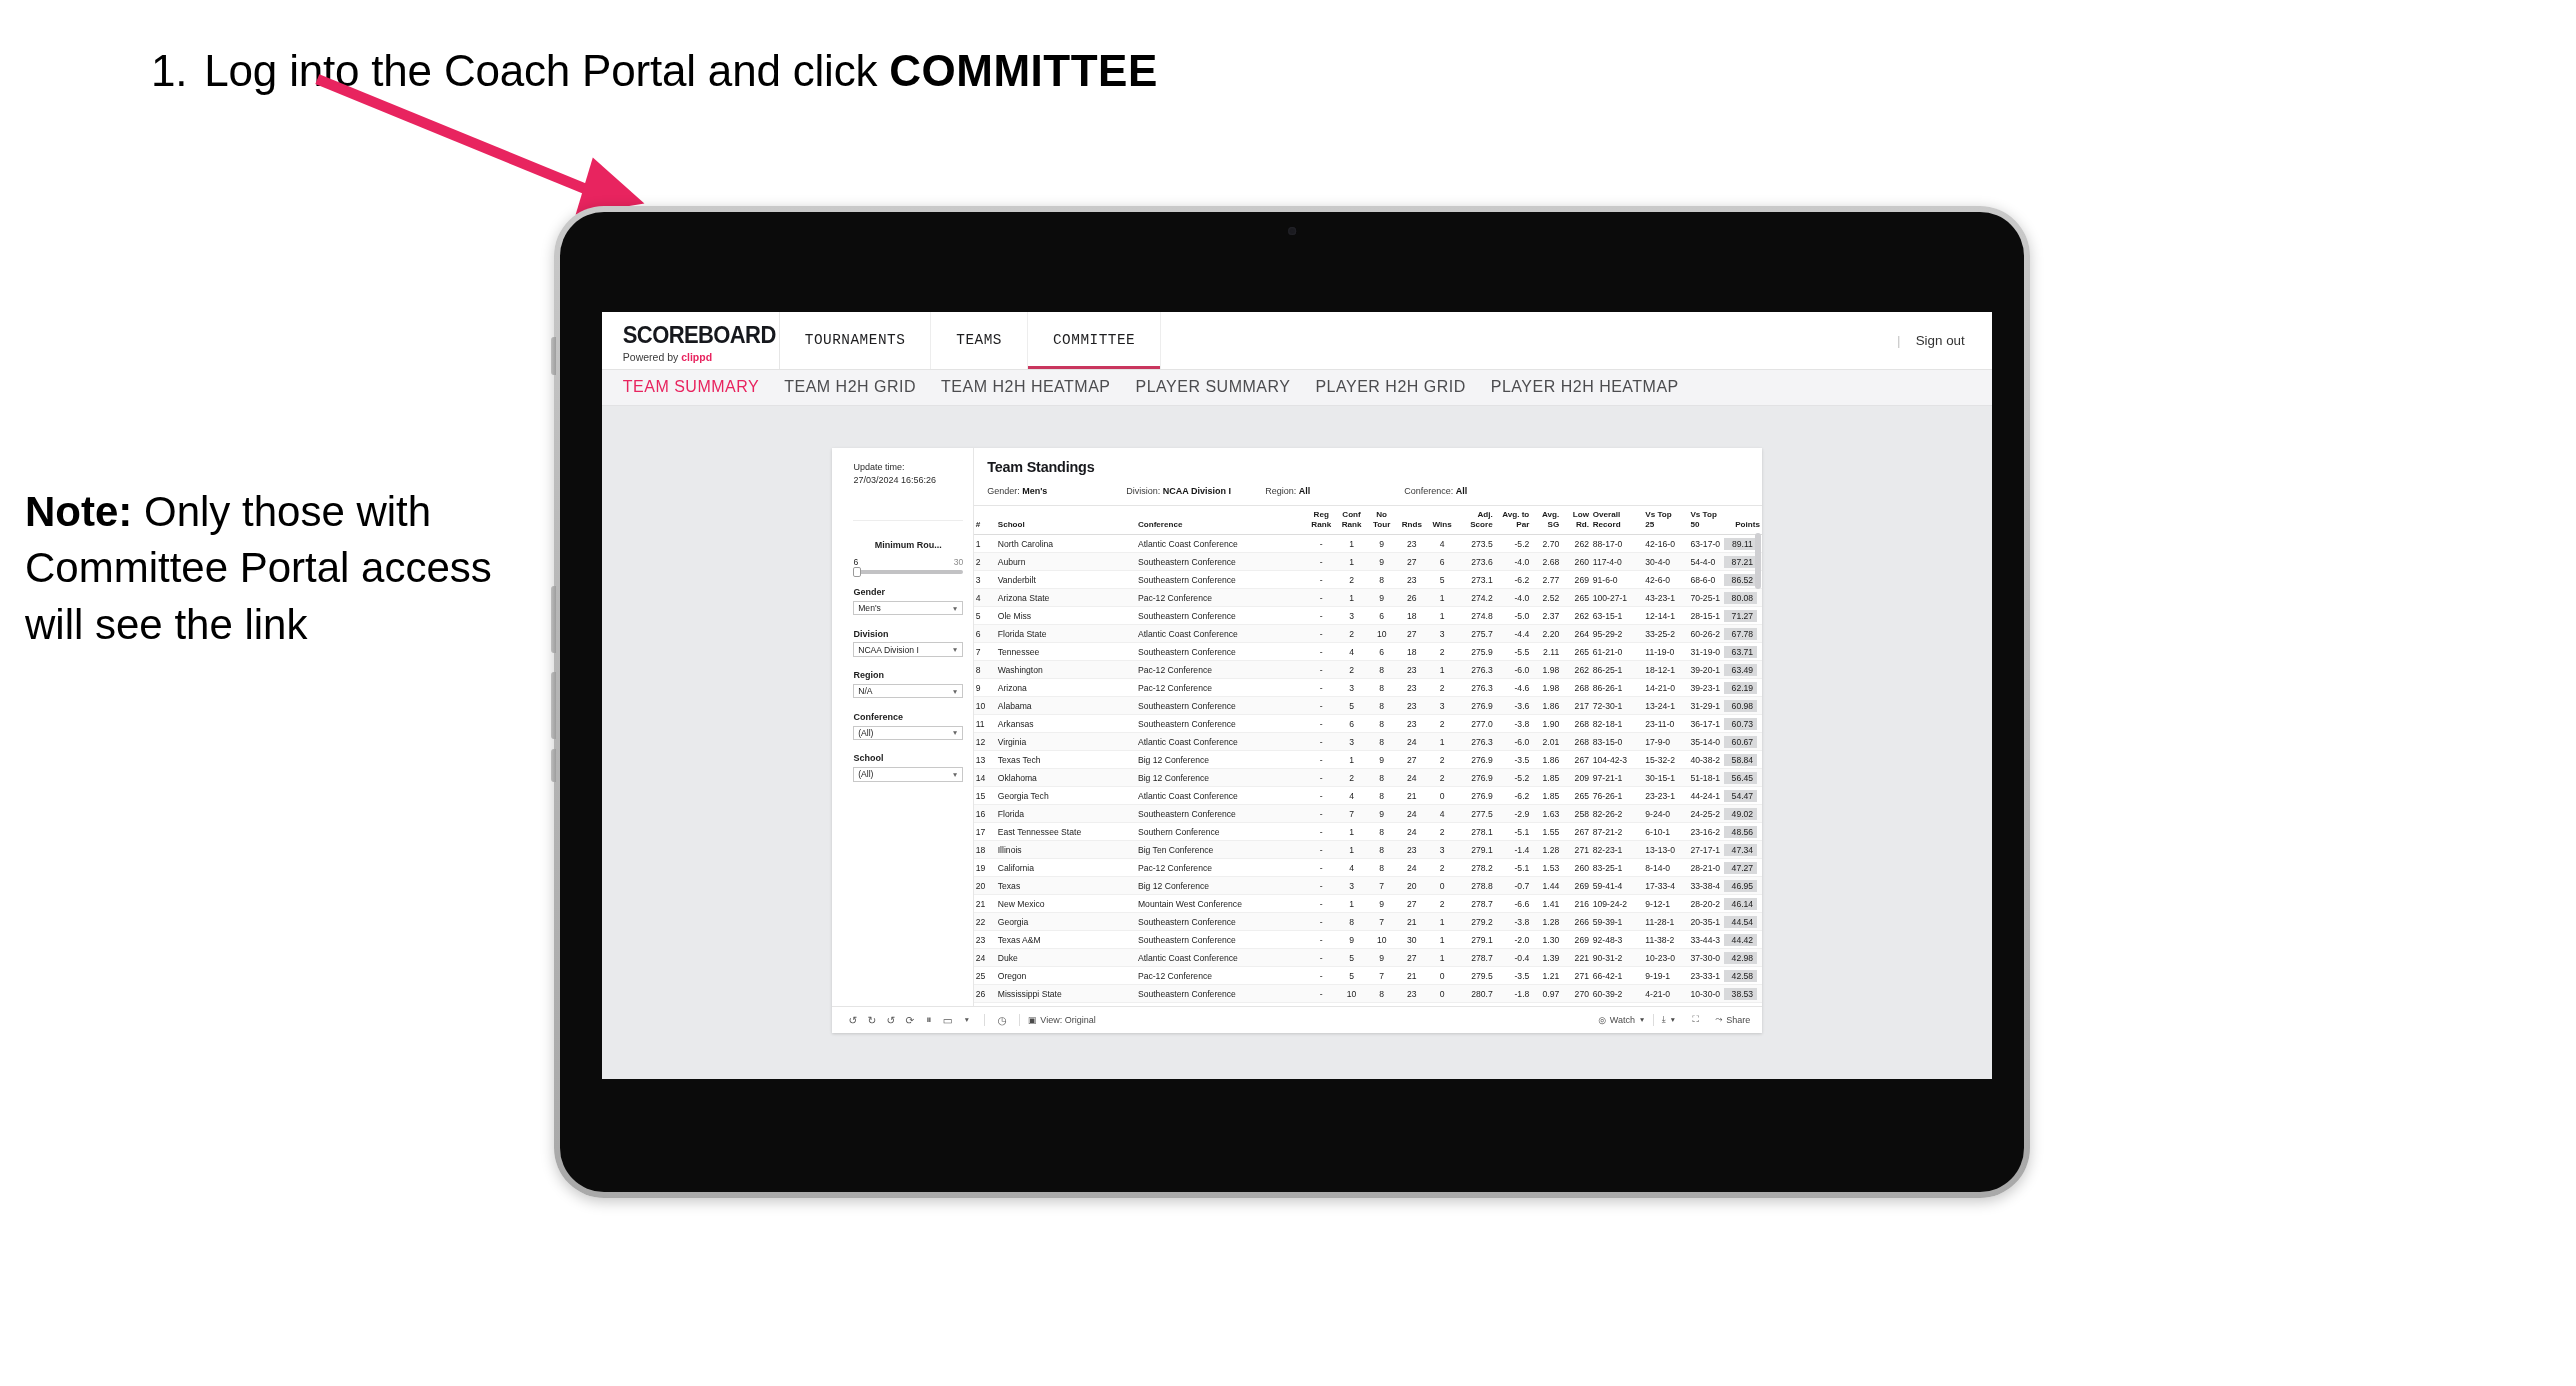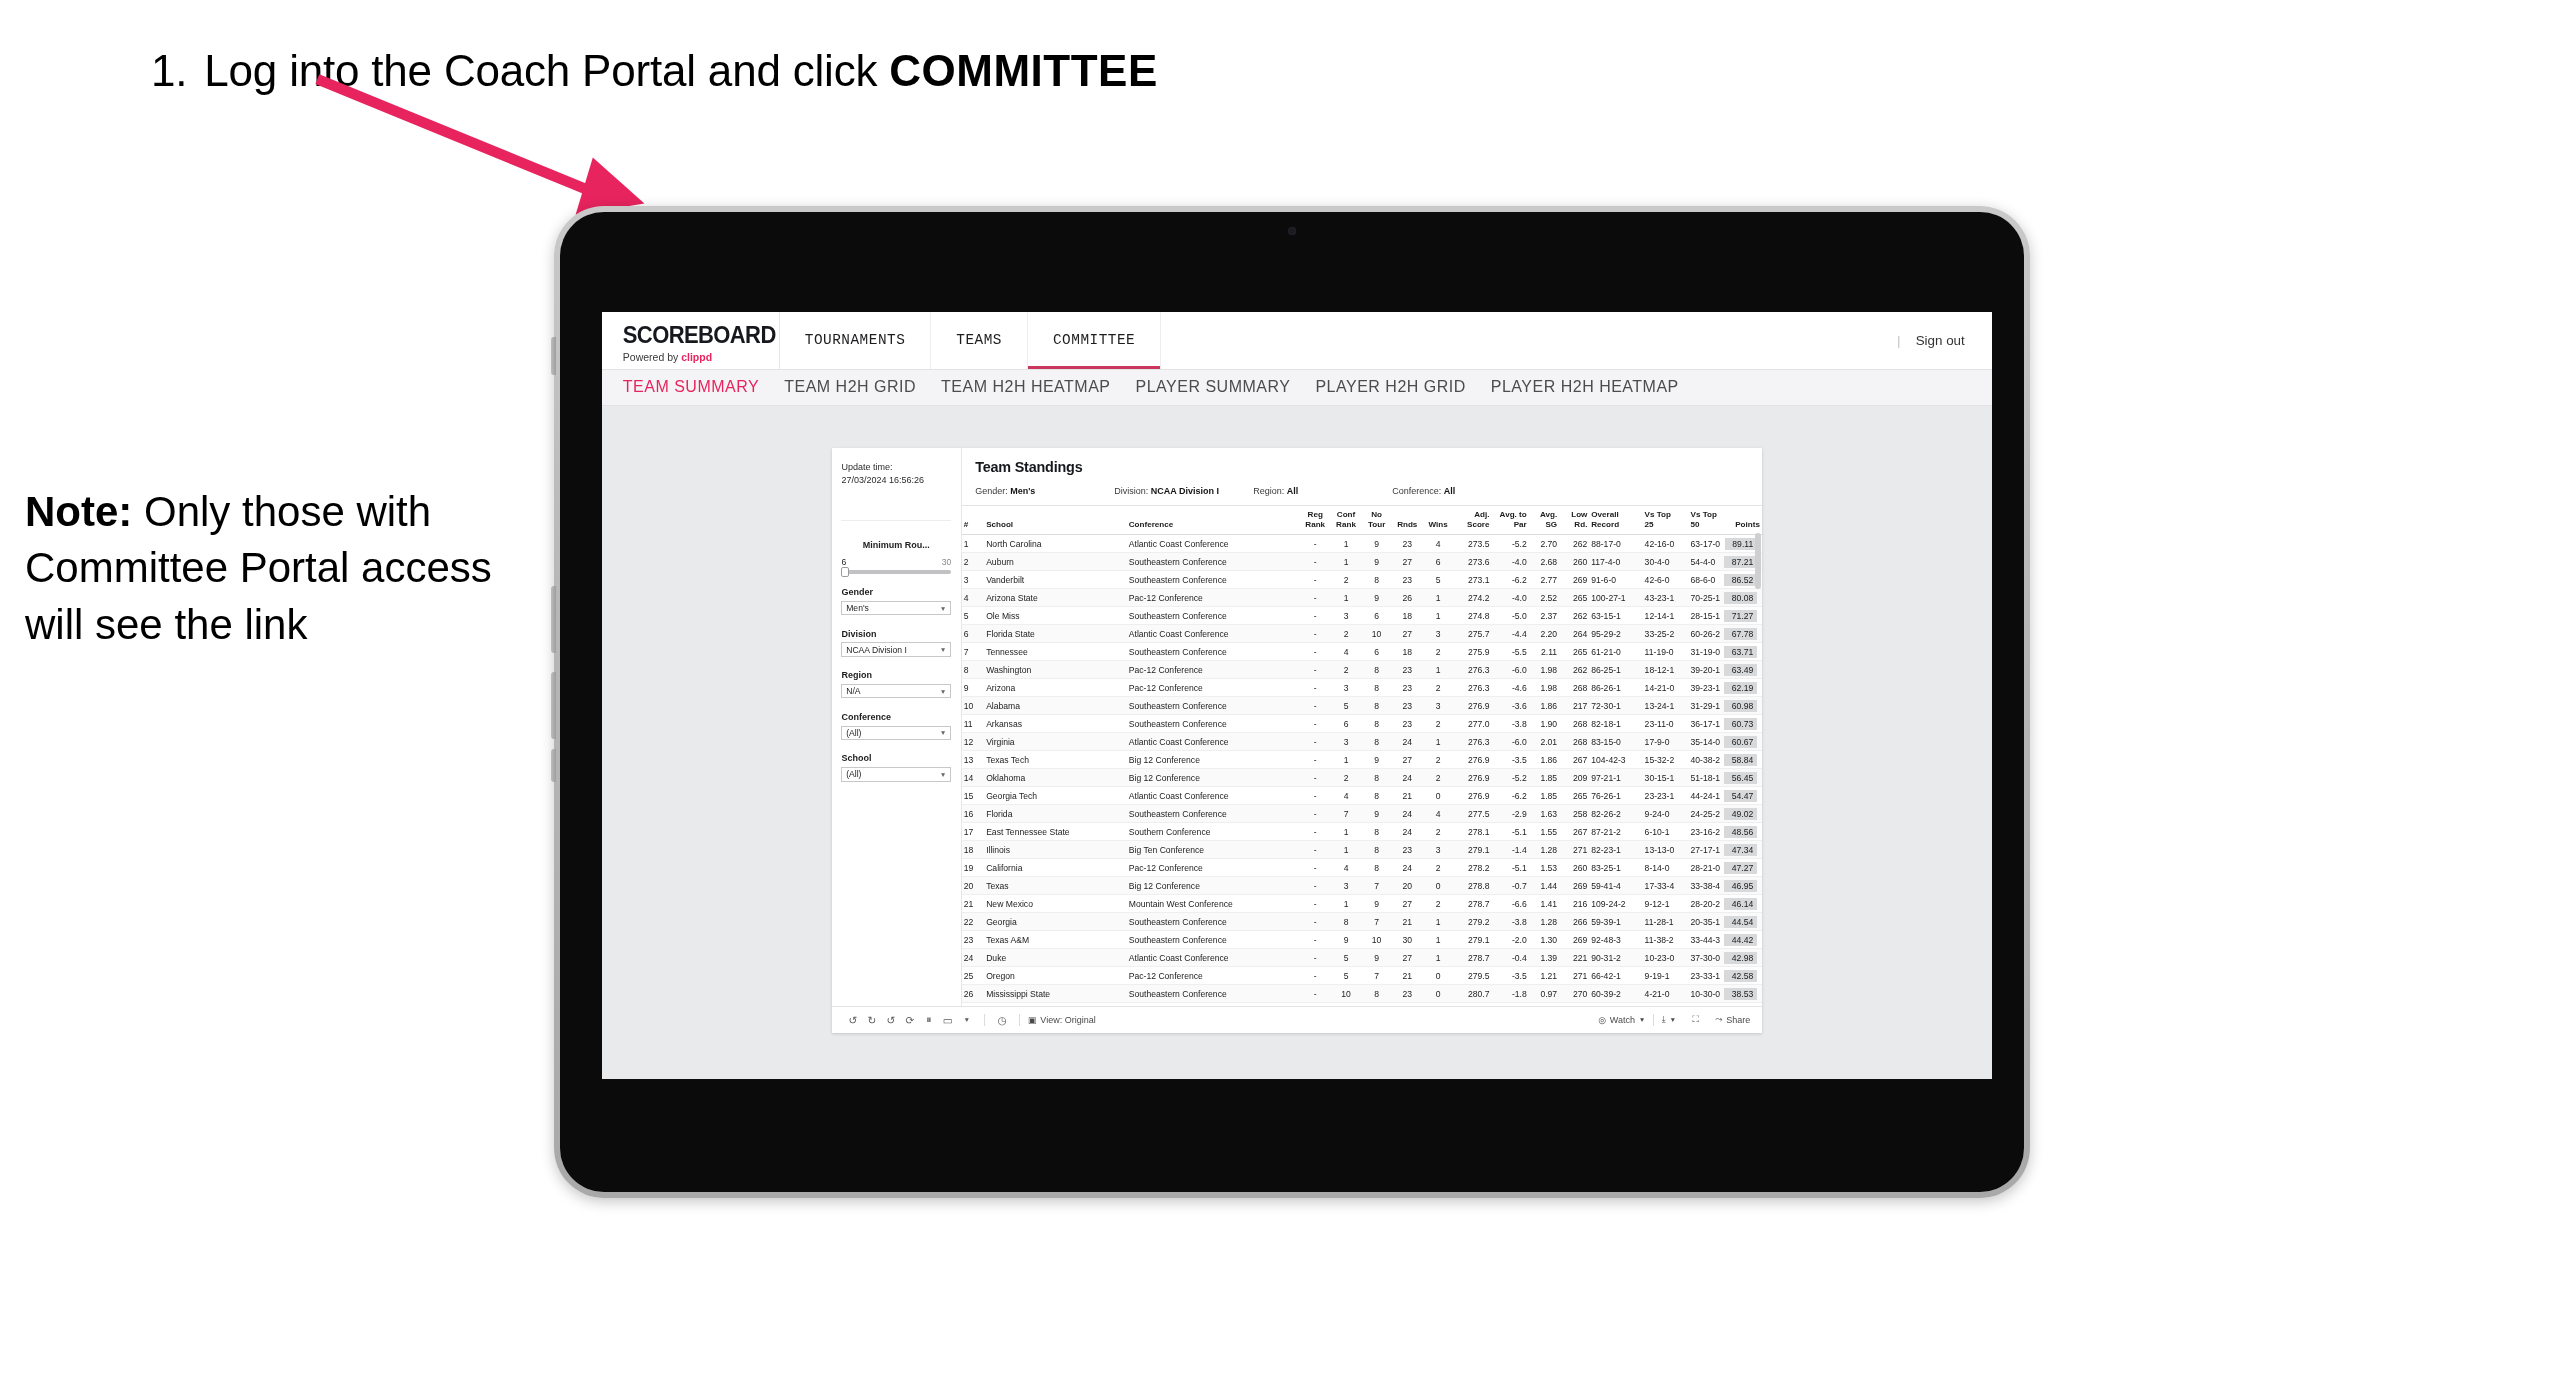--- a/index.html
+++ b/index.html
@@ -126,21 +126,21 @@
   #sheet {
     width:930px; height:585px; background:#fff;
     box-shadow:0 1px 2.9px rgba(0,0,0,.16);
     display:flex; flex-direction:column;
   }
   #sheet-body { flex:1; display:flex; min-height:0; }
 
   
   #filters {
     width:130px; border-right:1px solid #e6e6e6; padding:13.4px 0 0 0;
-    font-size:9.6px; color:#222; flex-shrink:0;
+    font-size:9.6px; color:#222; flex-shrink:0;margin-left:12px;
   }
   #updatetime { padding:0 9.6px; line-height:1.45; font-size:9px; color:#2b2b2b; }
   #filters .sep { border-top:1px solid #ededed; margin:33px 9.6px 0 9.6px; }
   .fgroup { padding:13.4px 9.6px 0 9.6px; }
   .fgroup .flabel { font-weight:bold; font-size:9px; margin-bottom:3.8px; color:#1c1c1c; }
   .fsel {
     height:14.4px; border:1px solid #c8c8c8; background:#fff;
     display:flex; align-items:center; justify-content:space-between;
     padding:0 3.8px; font-size:8.6px; color:#1c1c1c;
   }
@@ -181,21 +181,21 @@
     background:#fff; line-height:1.18;
   }
   th.l, td.l { text-align:left; }
   th.r, td.r { text-align:right; }
   th.c, td.c { text-align:center; }
   tbody td {
     padding:2.5px 1.9px; border-bottom:1px solid #efefef; white-space:nowrap;
   }
   tbody tr:nth-child(even) td { background:#fafafa; }
   td.pts {
-    text-align:right; padding-right:4.8px; font-size:8.6px; color:#1a1a1a;
+    text-align:center; padding-right:4.8px; font-size:8.6px; color:#1a1a1a;
   }
   td.pts span {
     display:inline-block; background:#d8d9db; padding:1px 3.8px 1px 7.7px;
   }
   #vscroll {
     position:absolute; right:1px; top:27px; width:5.8px; height:56px;
     background:#cfcfd2; border-radius:2.9px;
   }
 
   

